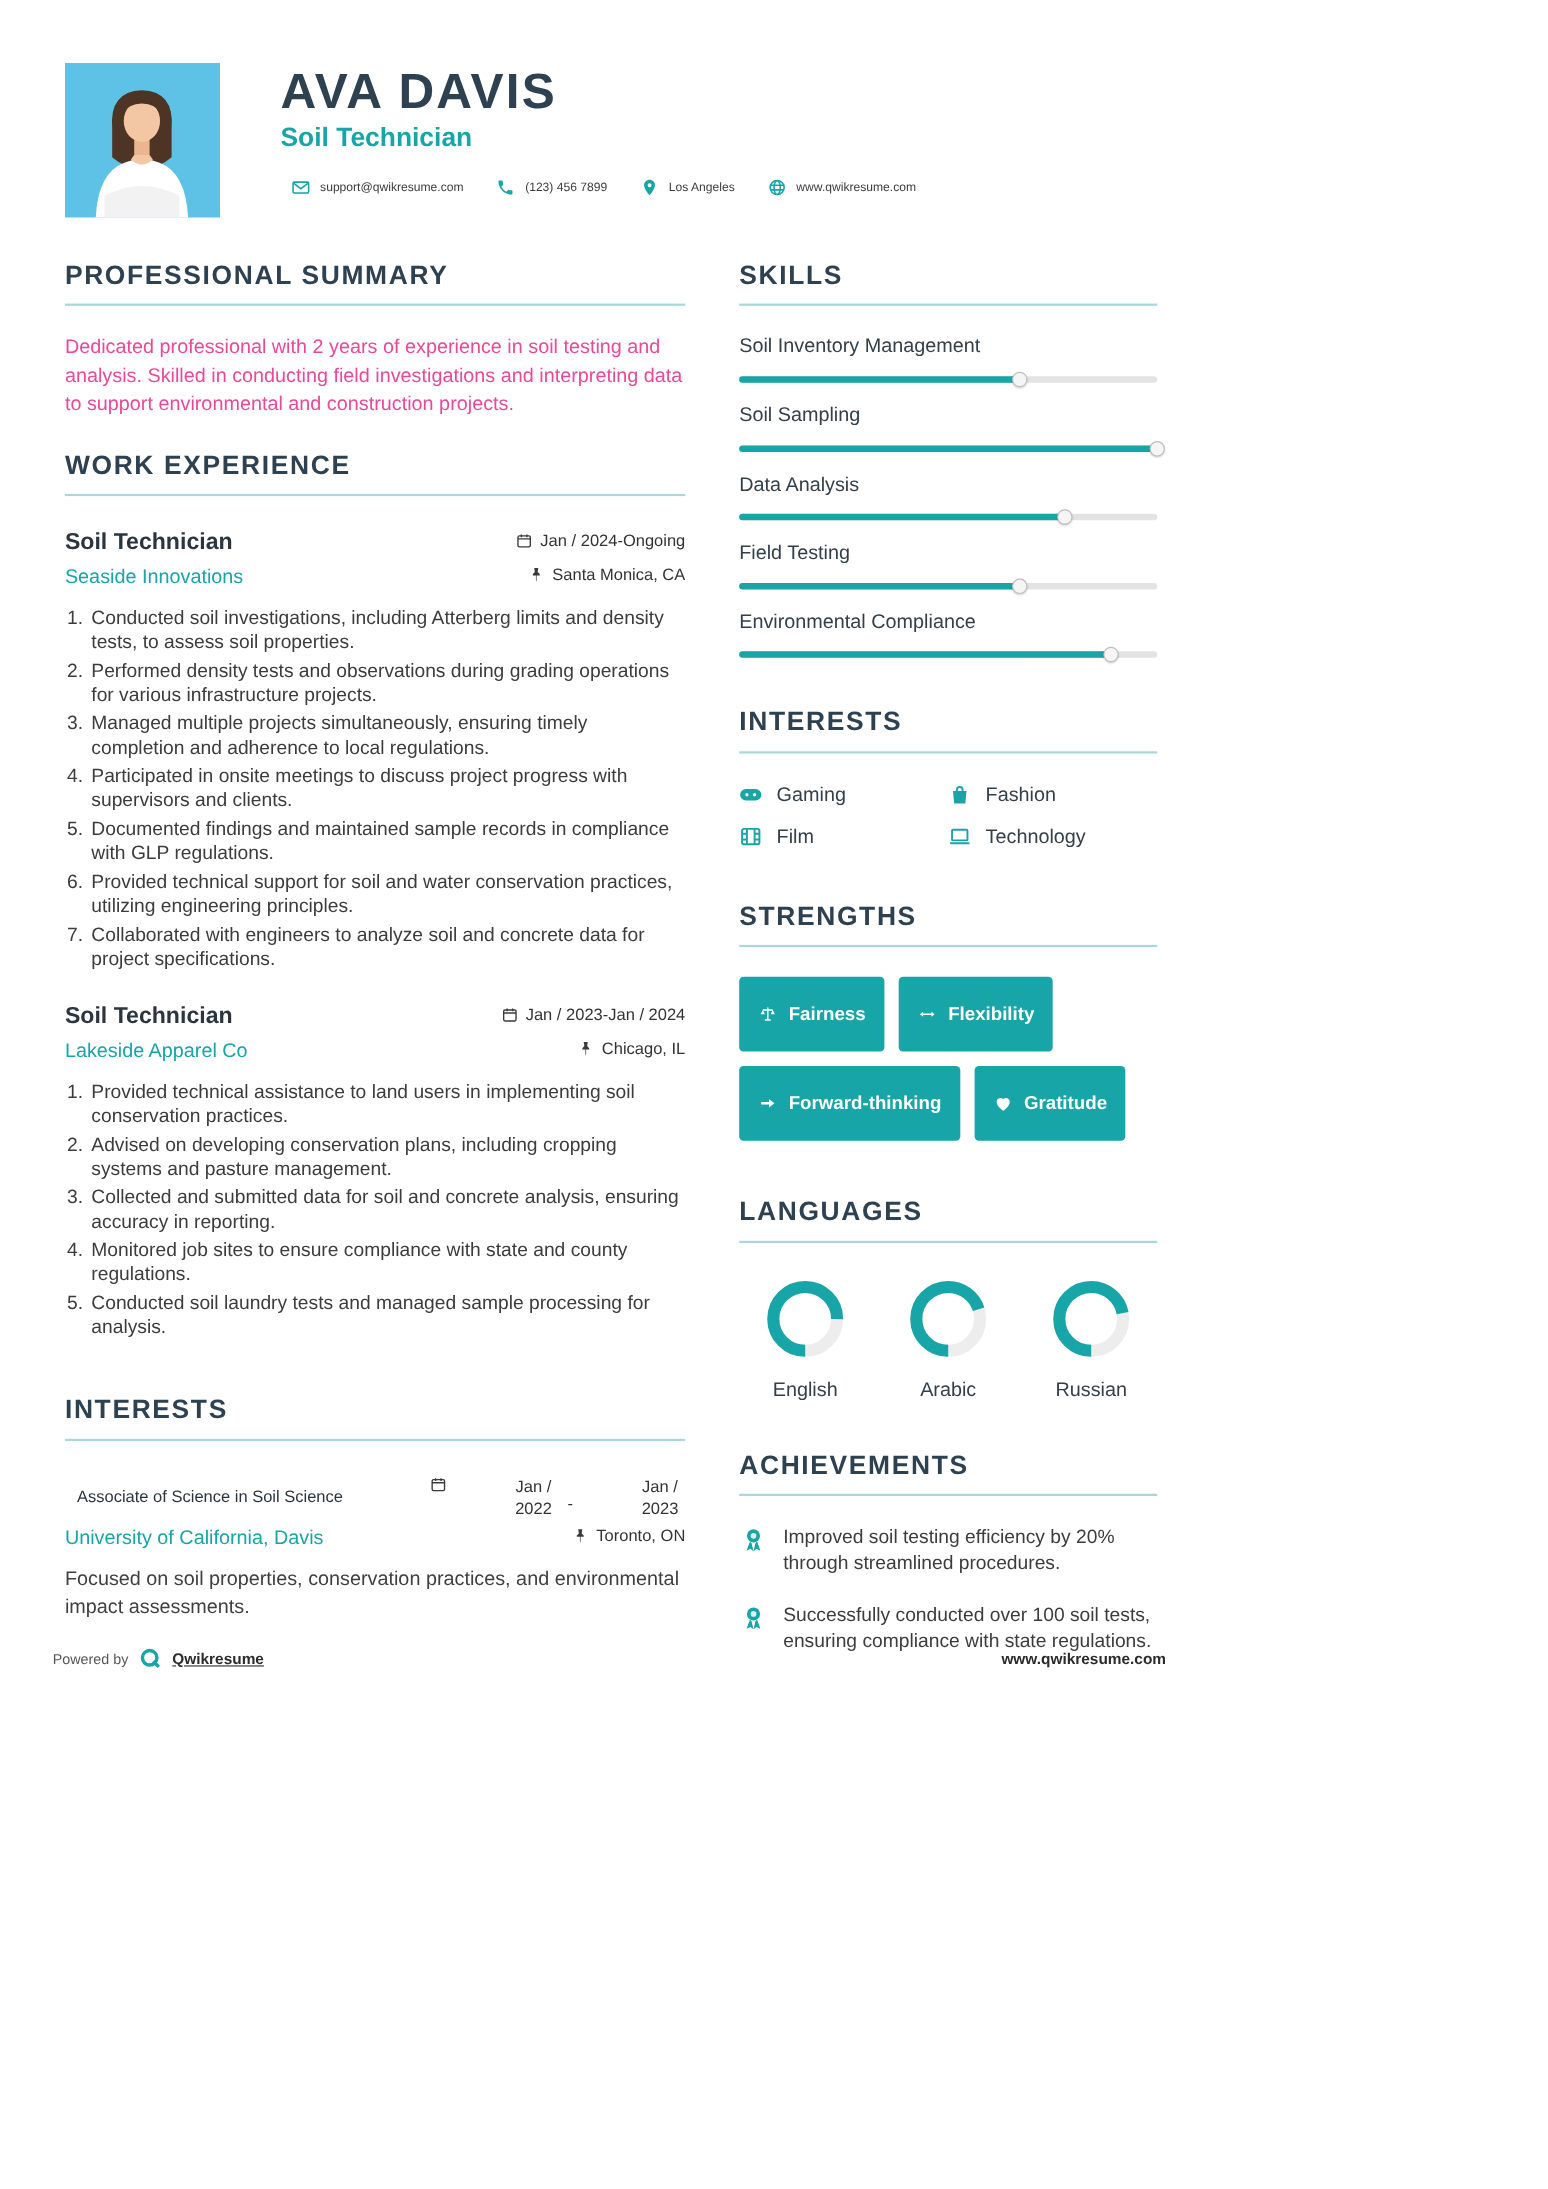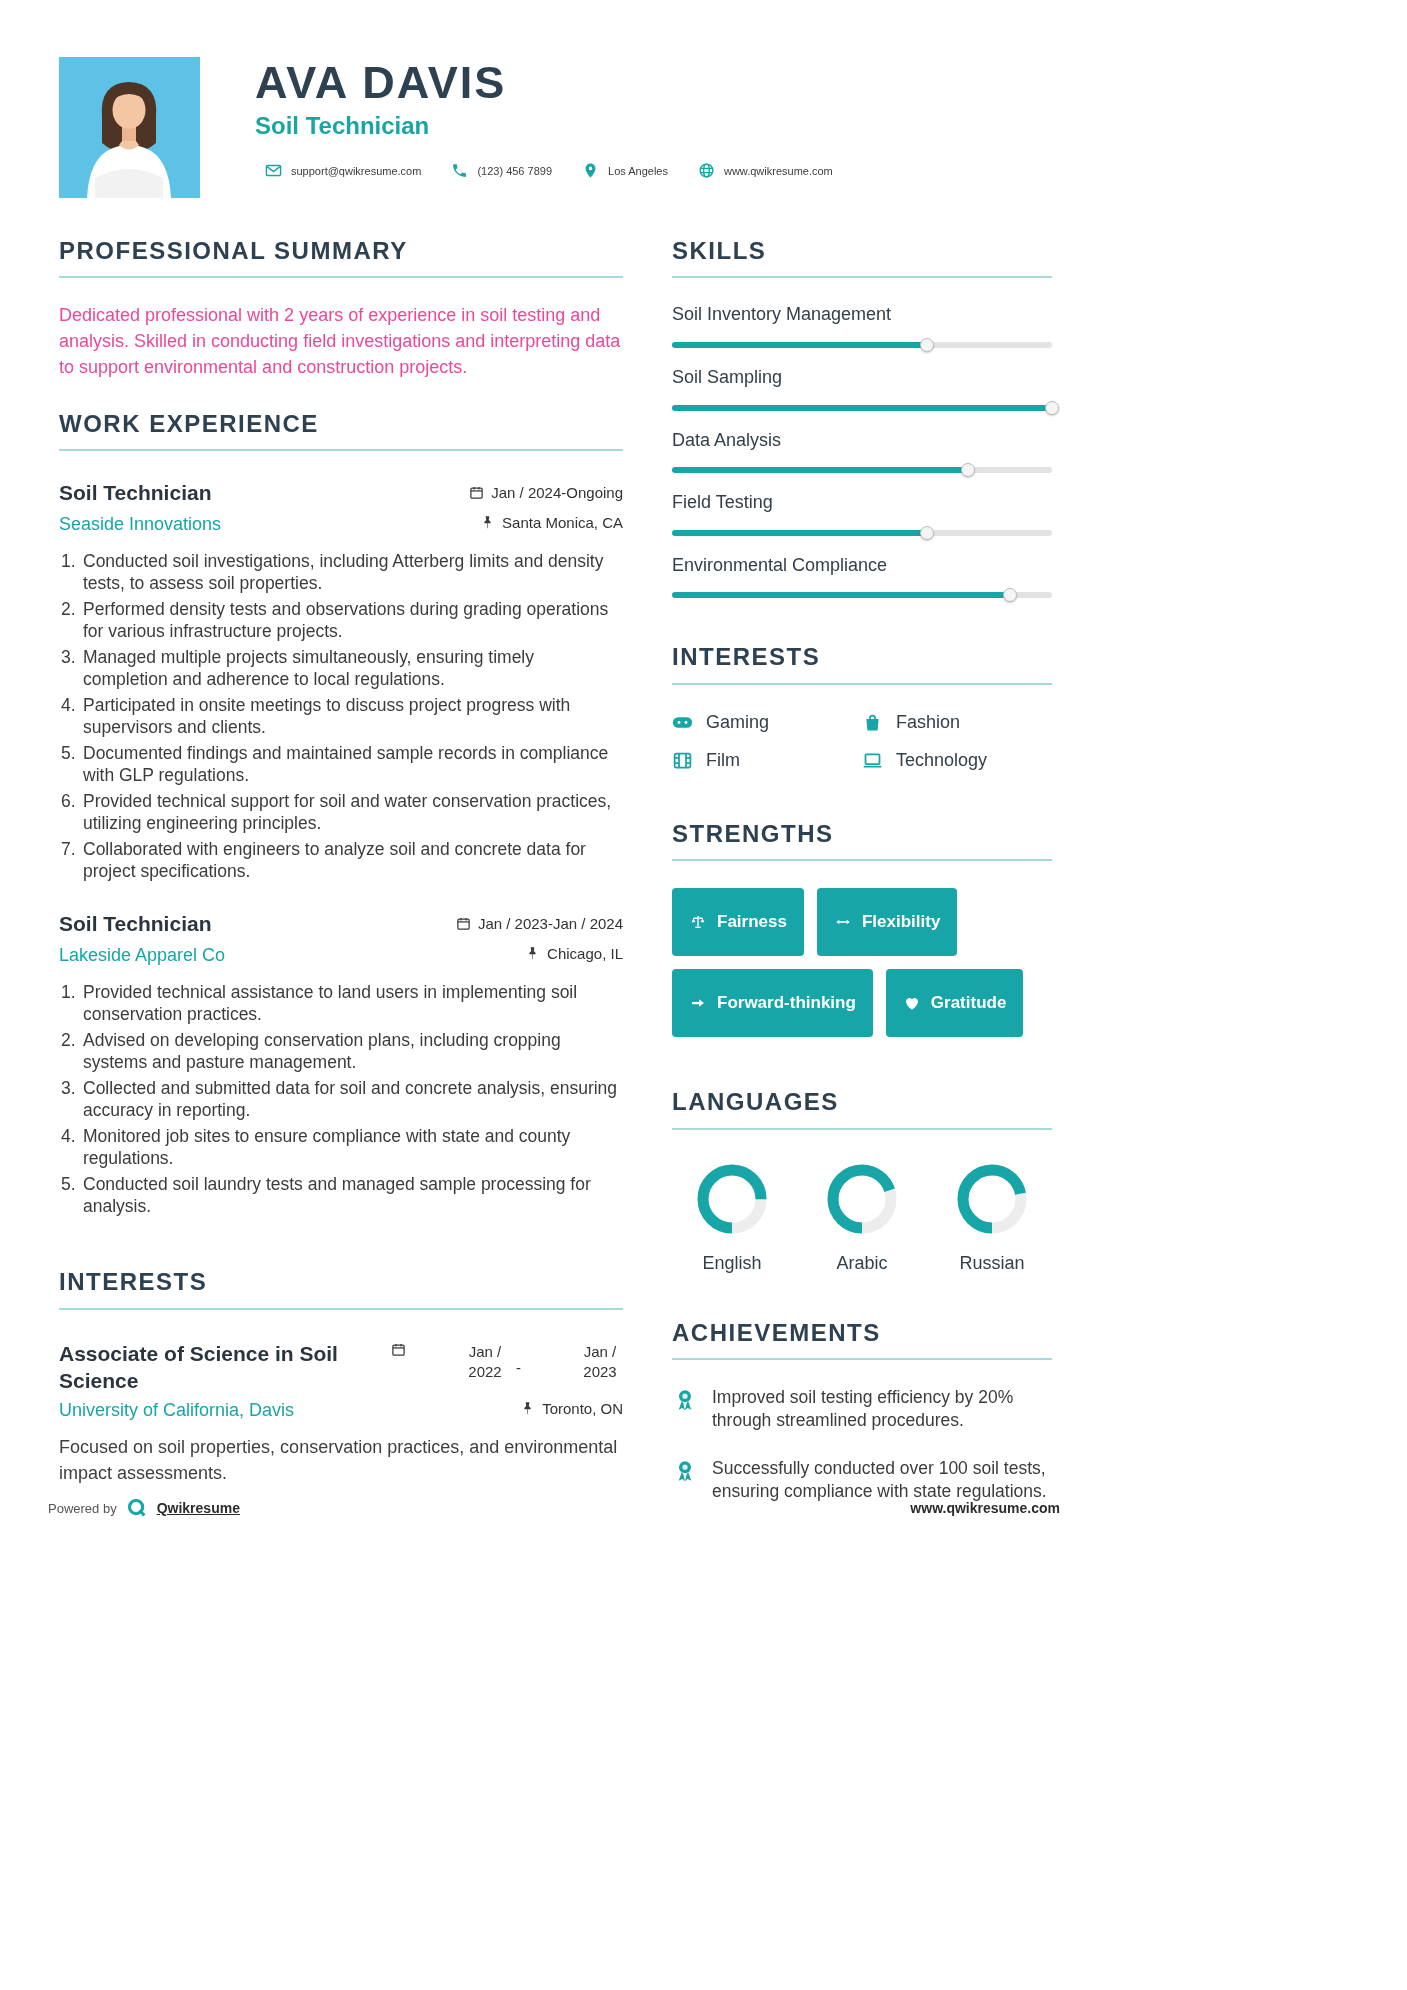--- a/index.html
+++ b/index.html
@@ -47,21 +47,21 @@
   .icon-dark svg{width:15px;height:15px;}
   .job-sub{margin-top:9px;}
   .company{font-size:18px;color:var(--accent);font-weight:500;}
   .bullets{margin:16px 0 0;padding:0;list-style:none;counter-reset:b;}
   .bullets li{counter-increment:b;position:relative;padding-left:24px;font-size:17.5px;line-height:1.23;margin-bottom:5px;color:#3c3c3c;}
   .bullets li::before{content:counter(b) ".";position:absolute;left:2px;}
 
   
   #sec-education{margin-top:52px;}
   .edu-head{display:flex;justify-content:space-between;margin-top:30px;}
-  .degree{font-size:21px;font-weight:700;color:#2a3540;width:330px;line-height:1.3;margin:0;}
+  .degree{font-size:15px;font-weight:400;color:#2a3540;width:330px;line-height:1.3;margin:11px;}
   .edu-dates{display:flex;gap:8px;align-items:flex-start;font-size:15px;font-weight:500;color:#333;margin-top:2px;}
   .date-stack{width:46px;text-align:center;line-height:1.35;margin-left:48px;}
   .date-sep{padding-top:17px;}
   .edu-sub{display:flex;justify-content:space-between;align-items:baseline;margin-top:6px;}
   .school{font-size:18px;color:var(--accent);font-weight:500;}
   .edu-desc{font-size:18px;line-height:1.4;margin:14px 0 0;color:#3f3f3f;}
 
   
   .skills-list{margin-top:26px;}
   .skill{margin-bottom:19px;}

